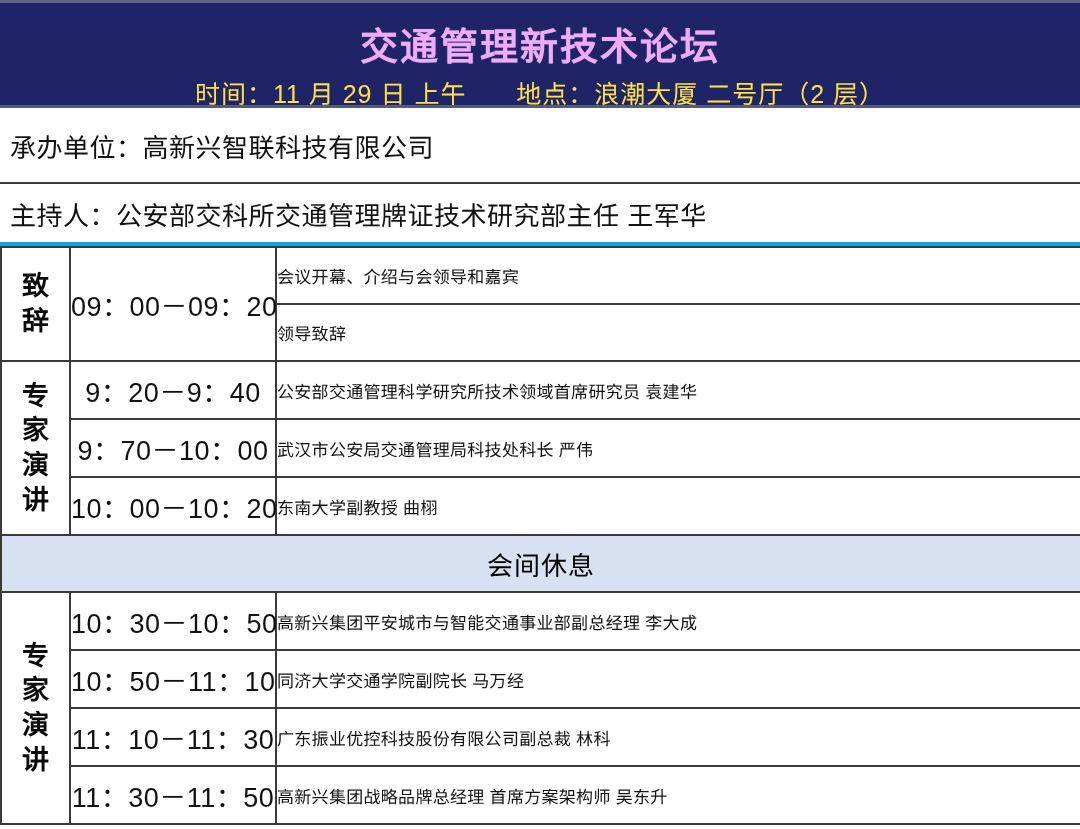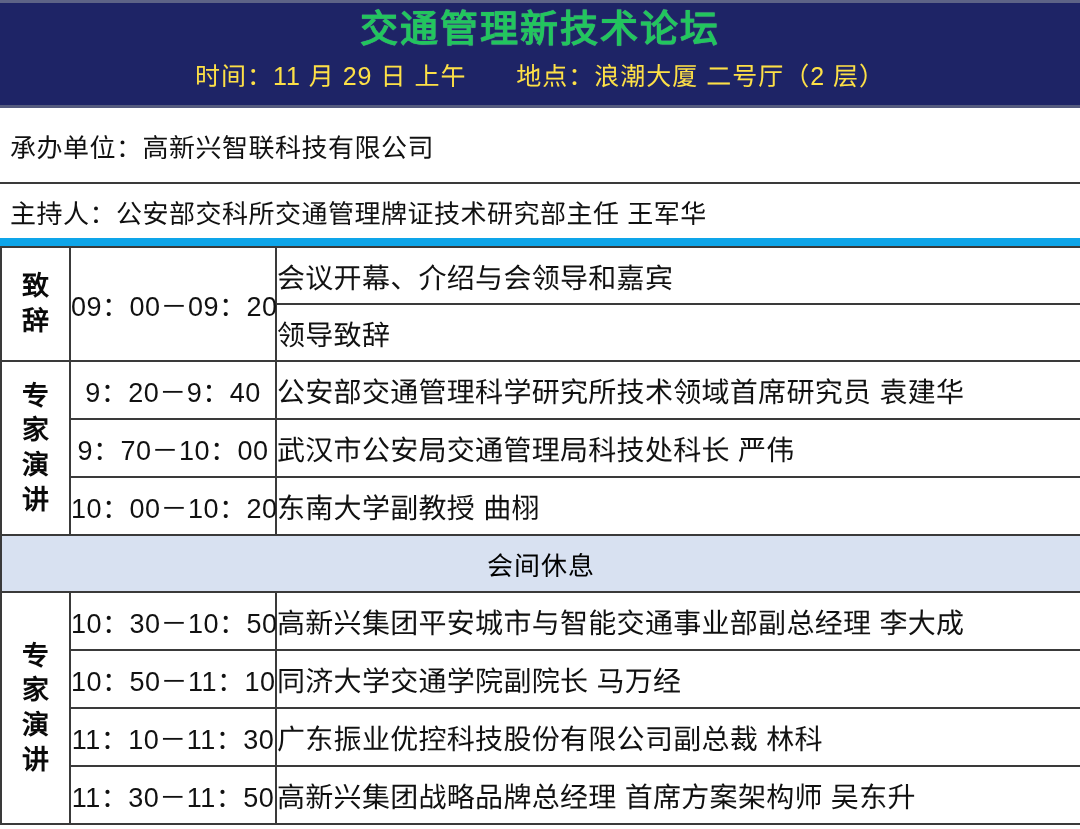--- a/index.html
+++ b/index.html
@@ -26,27 +26,27 @@
     position: relative;
     width: 1080px;
     height: 108px;
     background: #1e2466;
     box-sizing: border-box;
     border-top: 3px solid #5d6386;
     border-bottom: 3px solid #555b7e;
     overflow: hidden;
   }
   .banner-title {
-    color: #22c55e;
+    color: #f0abfc;
     text-align: center;
     font-size: 38px;
     font-weight: bold;
     letter-spacing: 2px;
     line-height: 1;
-    padding-top: 7px;
+    padding-top: 25px;
     text-shadow: 0 0 1px rgba(255,255,255,0.35);
   }
   .banner-sub {
     color: #fde047;
     text-align: center;
     font-size: 25px;
     font-weight: normal;
     letter-spacing: 1px;
     line-height: 1;
     padding-top: 16px;
@@ -67,21 +67,21 @@
     padding-left: 10px;
     background: #ffffff;
     letter-spacing: 0.5px;
   }
   .info-row.host {
     height: 76px;
     border-bottom: 2px solid #3a3a3a;
   }
   .info-row.moderator {
     height: 62px;
-    border-bottom: 8px solid #0ea5e9;
+    border-bottom: 4px solid #0ea5e9;
   }
 
   
   table.schedule {
     width: 1080px;
     border-collapse: collapse;
     table-layout: fixed;
     background: #ffffff;
   }
   table.schedule col.c-section { width: 69px; }
@@ -111,21 +111,21 @@
   .cell-time {
     text-align: center;
     font-size: 27px;
     color: #111111;
     letter-spacing: 0.5px;
     white-space: nowrap;
   }
 
   .cell-topic {
     text-align: left;
-    font-size: 28px;
+    font-size: 17px;
     color: #111111;
     padding-left: 12px;
     letter-spacing: 0.3px;
     white-space: nowrap;
   }
 
   .row-open td    { height: 55px; }
   .row-speak td   { height: 56px; }
 
   .cell-break {

